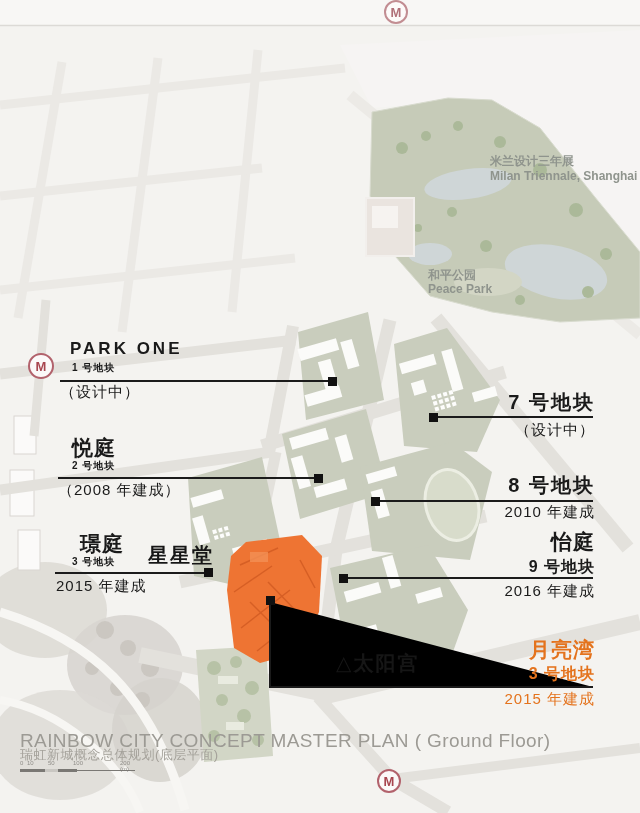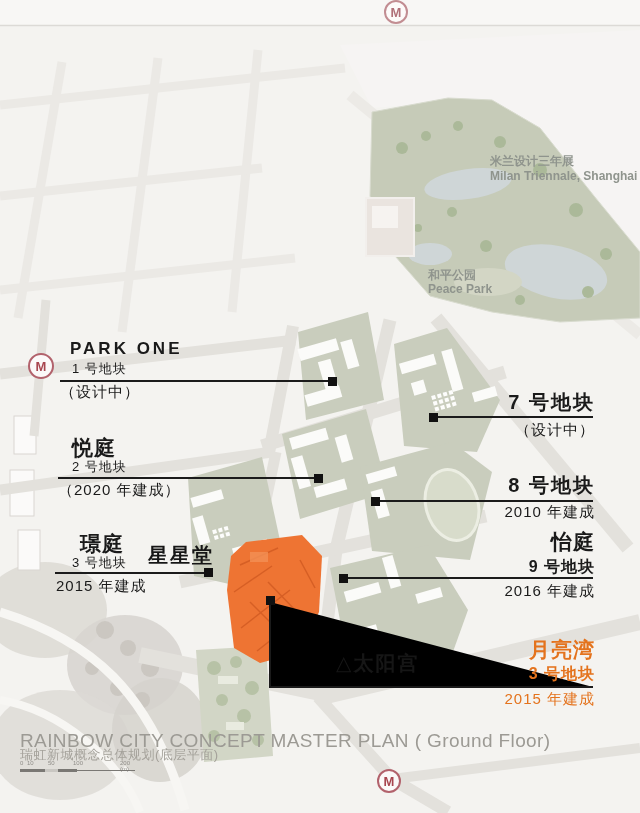--- a/index.html
+++ b/index.html
@@ -6,21 +6,21 @@
   .canvas{
     position:relative;width:640px;height:813px;overflow:hidden;
     background:#f4f3f0;
     font-family:"Liberation Sans","DejaVu Sans",sans-serif;
   }
   .canvas svg{position:absolute;left:0;top:0;}
   .lab{position:absolute;color:#1a1a1a;white-space:nowrap;line-height:1.1;}
   .lab.right{text-align:right;}
   .name-big{font-size:21px;font-weight:700;letter-spacing:1px;}
   .name-en{font-size:17px;font-weight:700;letter-spacing:3px;}
-  .num{font-size:13px;font-weight:400;letter-spacing:1px;}
+  .num{font-size:10px;font-weight:700;letter-spacing:1px;}
   .num-big{font-size:20px;font-weight:700;letter-spacing:2px;}
   .num-mid{font-size:16px;font-weight:700;letter-spacing:1px;}
   .status{font-size:15px;font-weight:500;letter-spacing:1px;}
   .orange{color:#e4731d;}
   .map-gray{color:#8f948d;font-weight:700;font-size:12px;}
   .landmark{font-size:20px;font-weight:700;letter-spacing:2px;color:#161616;}
   .footer-en{position:absolute;font-size:19px;color:#9c9a94;letter-spacing:.4px;}
   .footer-zh{position:absolute;font-size:13px;color:#a4a19a;letter-spacing:.5px;}
   .scalebar{position:absolute;left:20px;top:760px;width:120px;height:16px;}
   .scalebar .t{position:absolute;top:0;font-size:6px;color:#908e89;}
@@ -244,21 +244,21 @@
   <div class="lab map-gray" style="left:490px;top:170px;text-align:right;">Milan Triennale, Shanghai</div>
   <div class="lab map-gray" style="left:428px;top:269px;">和平公园</div>
   <div class="lab map-gray" style="left:428px;top:283px;">Peace Park</div>
 
   <div class="lab name-en" style="left:70px;top:340px;">PARK ONE</div>
   <div class="lab num" style="left:72px;top:362px;">1 号地块</div>
   <div class="lab status" style="left:60px;top:384px;">（设计中）</div>
 
   <div class="lab name-big" style="left:72px;top:436px;">悦庭</div>
   <div class="lab num" style="left:72px;top:460px;">2 号地块</div>
-  <div class="lab status" style="left:58px;top:482px;">（2020 年建成）</div>
+  <div class="lab status" style="left:58px;top:482px;">（2008 年建成）</div>
 
   <div class="lab name-big" style="left:80px;top:532px;">璟庭</div>
   <div class="lab num" style="left:72px;top:556px;">3 号地块</div>
   <div class="lab status" style="left:56px;top:578px;">2015 年建成</div>
 
   <div class="lab landmark" style="left:148px;top:544px;">星星堂</div>
 
   <div class="lab right num-big" style="right:45px;top:391px;">7 号地块</div>
   <div class="lab right status" style="right:45px;top:422px;">（设计中）</div>
 

